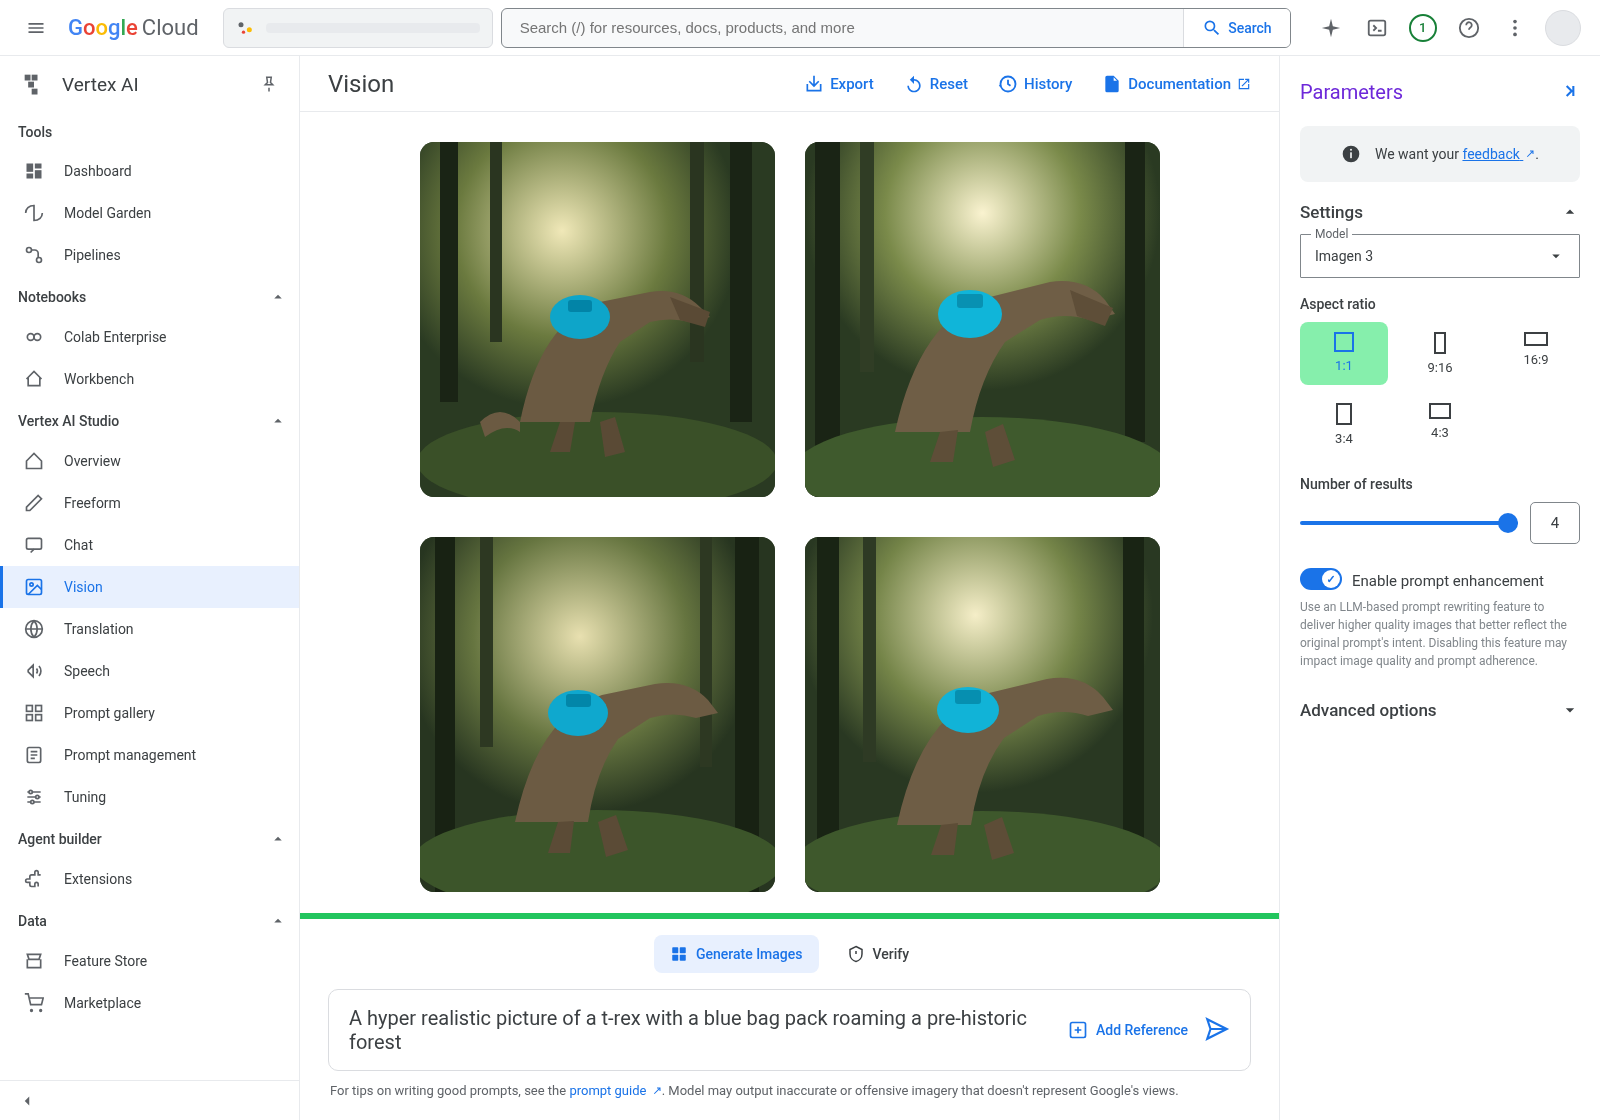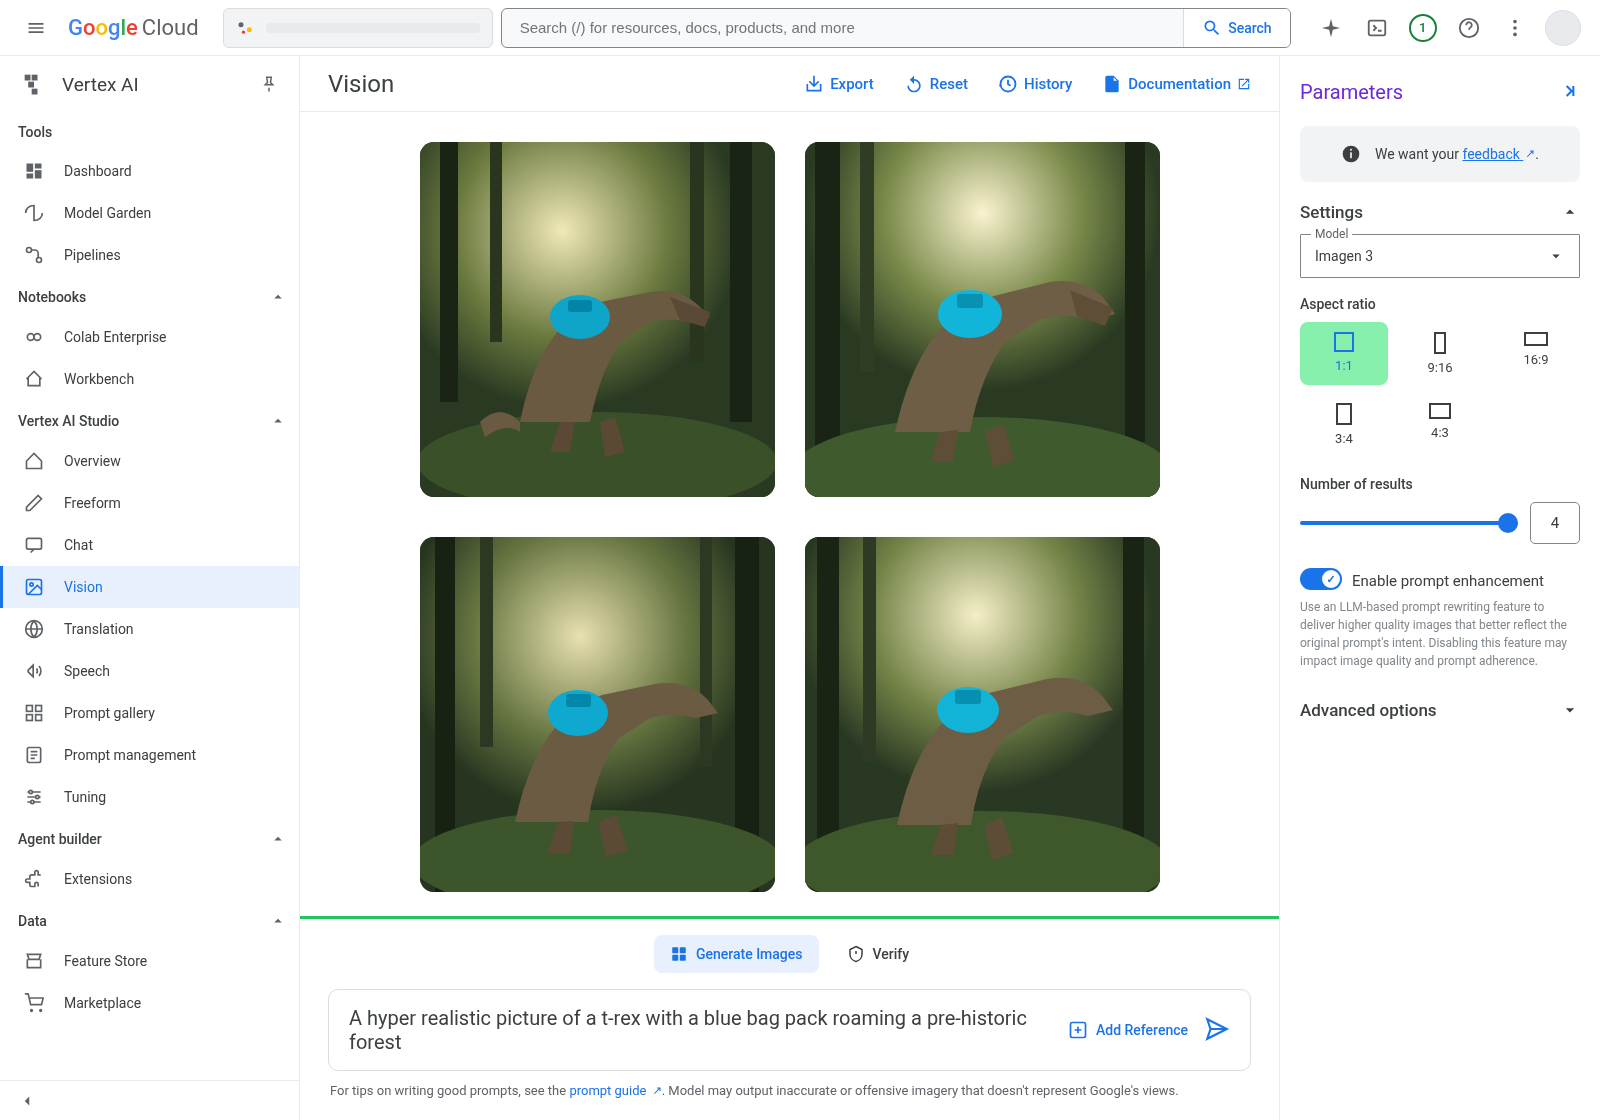--- a/index.html
+++ b/index.html
@@ -42,21 +42,21 @@
     
     
     .center { flex:1; display:flex; flex-direction:column; border-right:1px solid #e8eaed;}
     .page-header{height:56px;display:flex;align-items:center;padding:0 28px;gap:30px;border-bottom:1px solid #e8eaed;}
     .page-title{font-size:24px;color:#3c4043;flex:1;font-weight:400;}
     .hdr-action{display:flex;align-items:center;gap:6px;color:#1a73e8;cursor:pointer;font-weight:500;font-size:15px;}
     .img-grid{flex:1;overflow-y:auto;padding:30px 40px;display:flex;justify-content:center;}
     .img-grid-inner{display:grid;grid-template-columns:repeat(2,355px);gap:40px 30px;}
     .gen-img{width:355px;height:355px;border-radius:14px;background:#2a3a22;position:relative;overflow:hidden;}
     
-    .bottom-section{border-top:3px solid #22c55e;padding:16px 28px 10px;}
+    .bottom-section{border-top:6px solid #22c55e;padding:16px 28px 10px;}
     .action-chips{display:flex;justify-content:center;gap:12px;margin-bottom:16px;}
     .chip{display:flex;align-items:center;gap:8px;padding:10px 16px;border-radius:8px;cursor:pointer;font-weight:500;}
     .chip.primary{background:#e8f0fe;color:#1a73e8;}
     .chip.secondary{color:#3c4043;}
     .prompt-box{border:1px solid #dadce0;border-radius:10px;padding:16px 20px;display:flex;align-items:center;gap:16px;}
     .prompt-text{flex:1;font-size:20px;color:#3c4043;}
     .add-ref{display:flex;align-items:center;gap:8px;color:#1a73e8;cursor:pointer;font-weight:500;justify-content:flex-end;}
     .send-btn{color:#1a73e8;cursor:pointer;}
     .tips{font-size:13px;color:#5f6368;padding:12px 2px;}
     .tips a{color:#1a73e8;text-decoration:none;}

